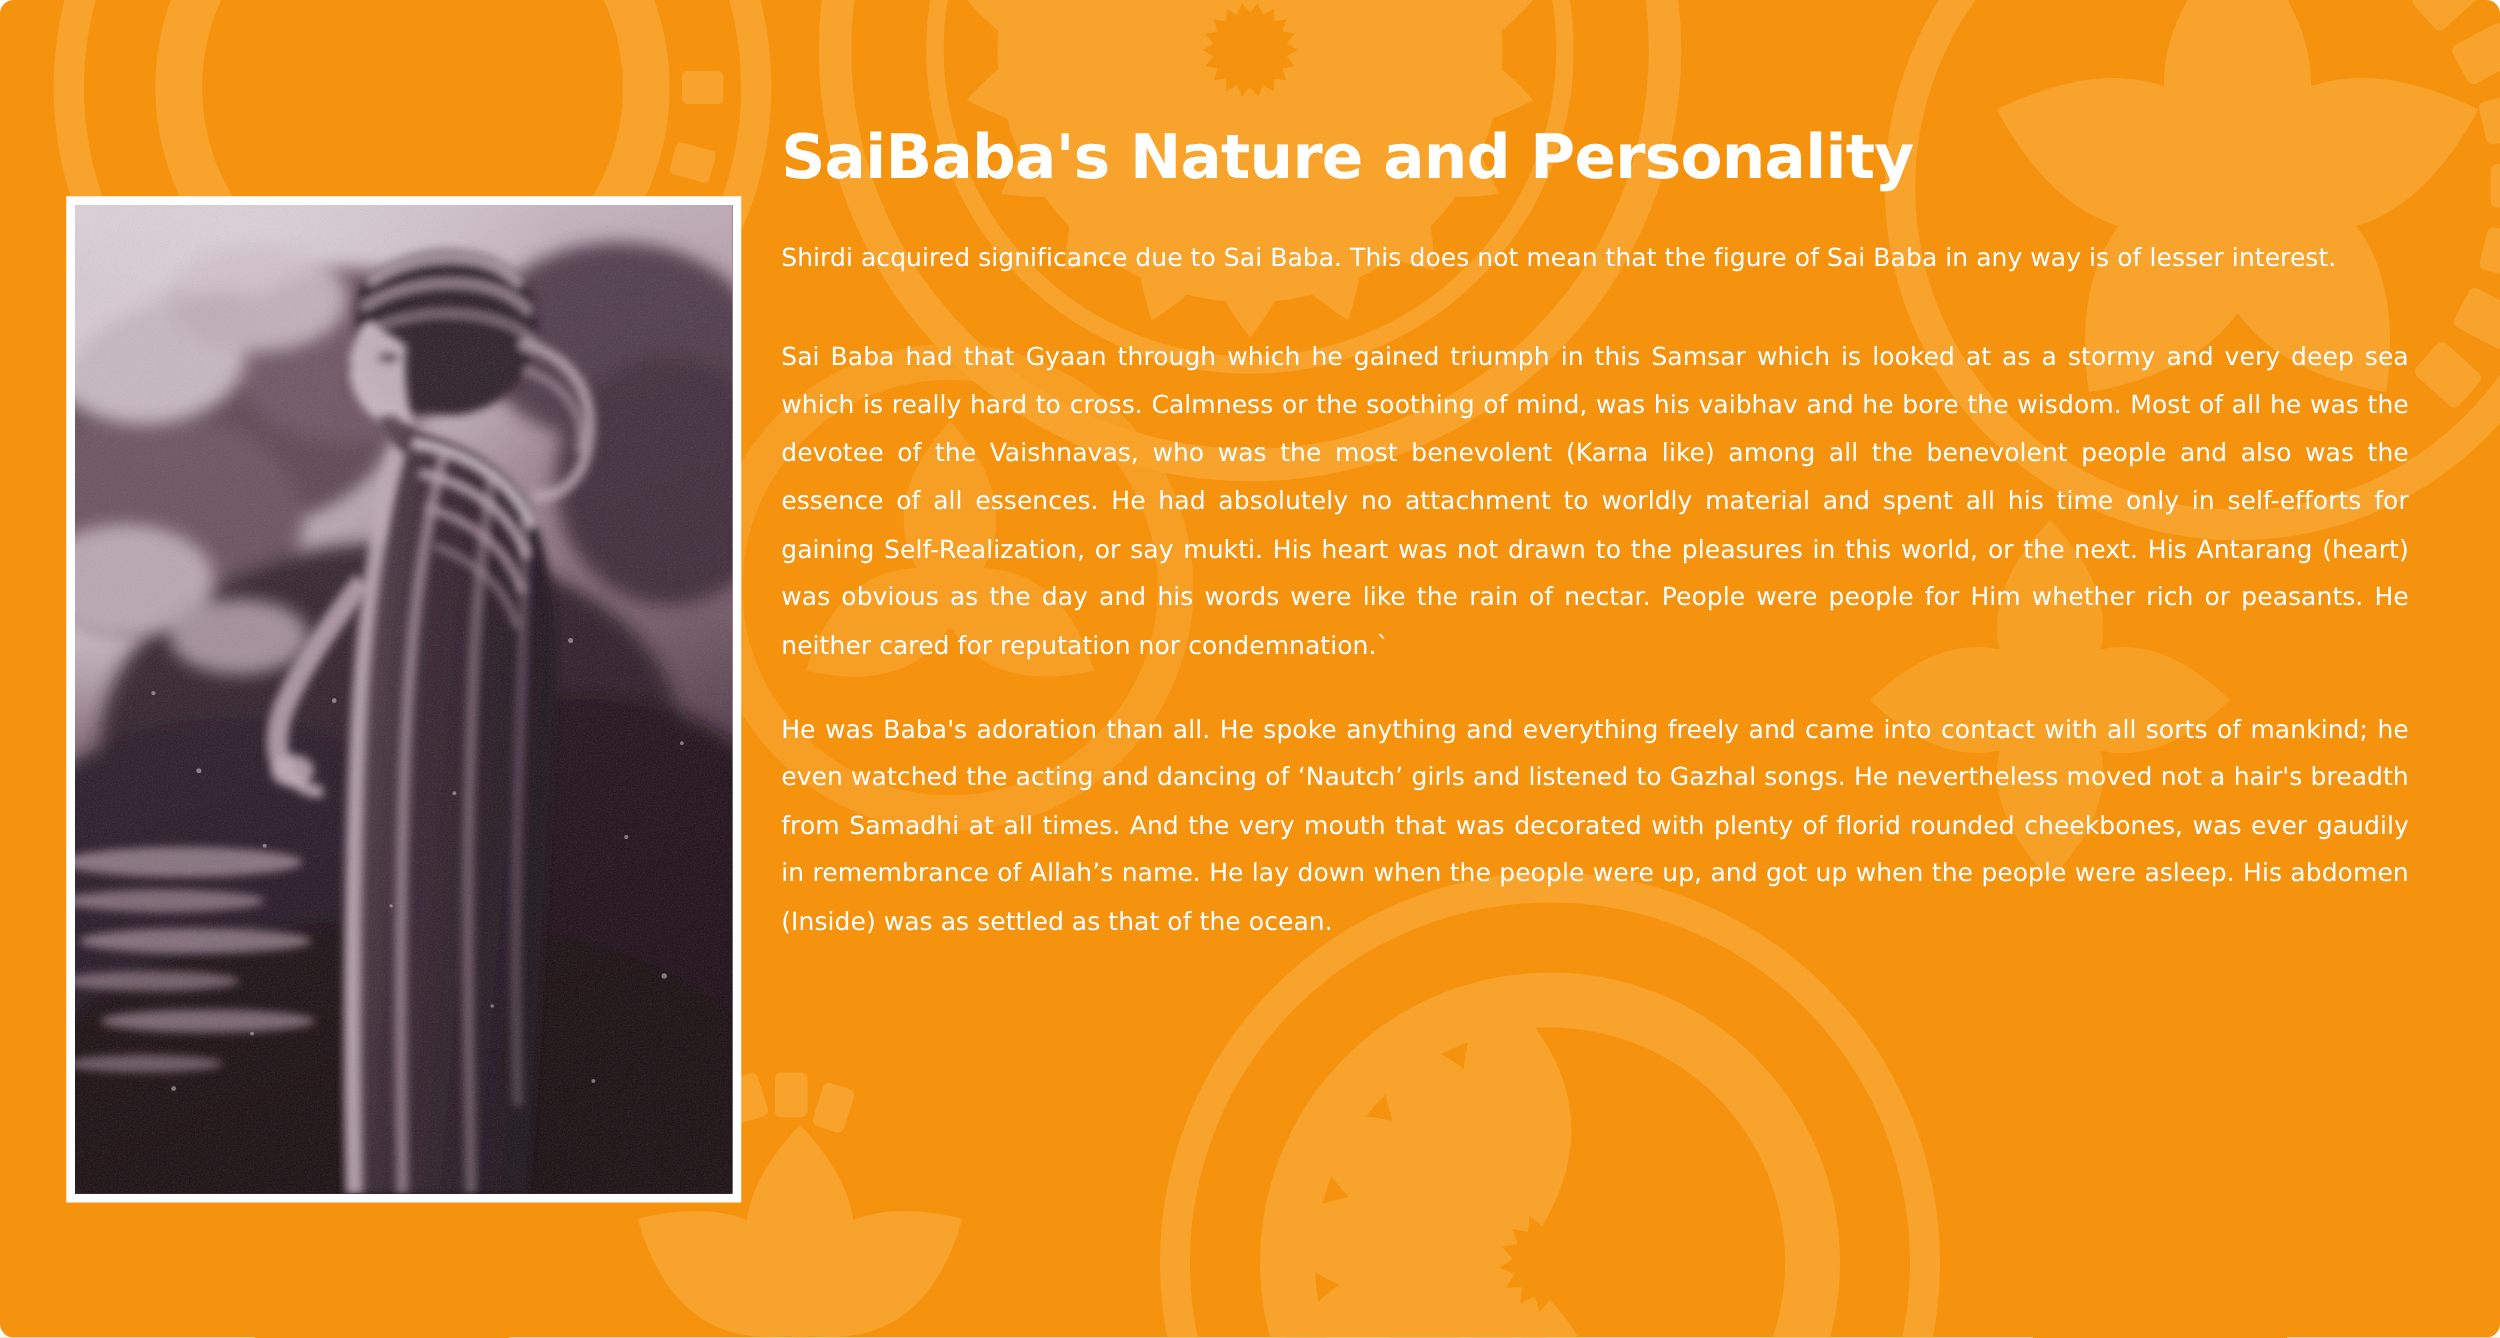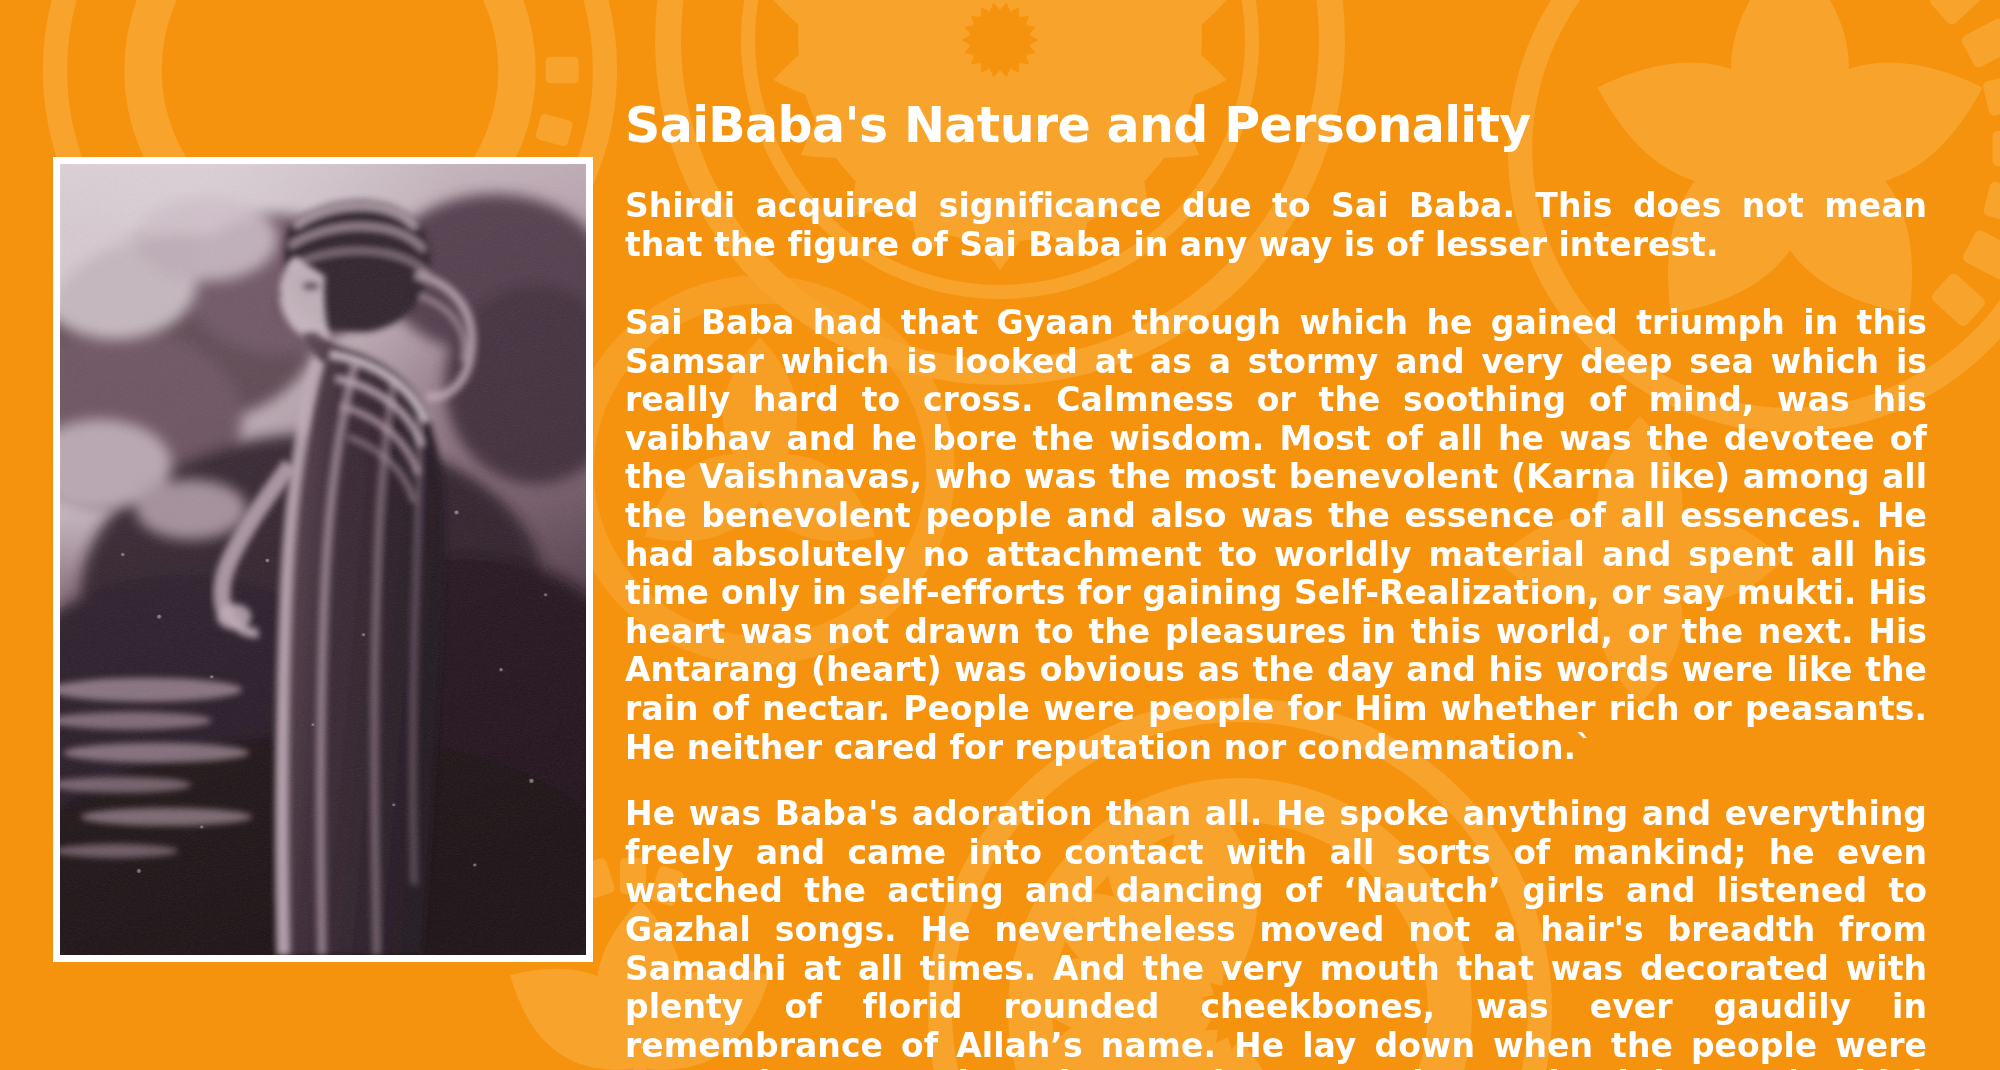--- a/index.html
+++ b/index.html
@@ -10,20 +10,21 @@
   body {
     font-family: "DejaVu Sans", sans-serif;
   }
 
   #slide {
     position: relative;
     width: 2000px;
     height: 1070px;
     overflow: hidden;
     background: #F5930F;
+    border-radius: 11px;
   }
 
   
   #bg-pattern {
     position: absolute;
     inset: 0;
     width: 100%;
     height: 100%;
     pointer-events: none;
   }
@@ -63,22 +64,22 @@
     font-size: 49px;
     line-height: 1.08;
     letter-spacing: -0.6px;
     color: #ffffff;
     white-space: nowrap;
   }
 
   .para {
     margin: 0 0 28px 0;
     font-family: "DejaVu Sans", sans-serif;
-    font-weight: 700;
-    font-size: 33px;
+    font-weight: 400;
+    font-size: 20px;
     line-height: 38.6px;
     color: #ffffff;
     text-align: justify;
     text-justify: inter-word;
     letter-spacing: 0.05px;
   }
   .para:last-child { margin-bottom: 12px; }
   .para.p1 { margin-bottom: 40px; }
   .para.p2 { }
 </style>

